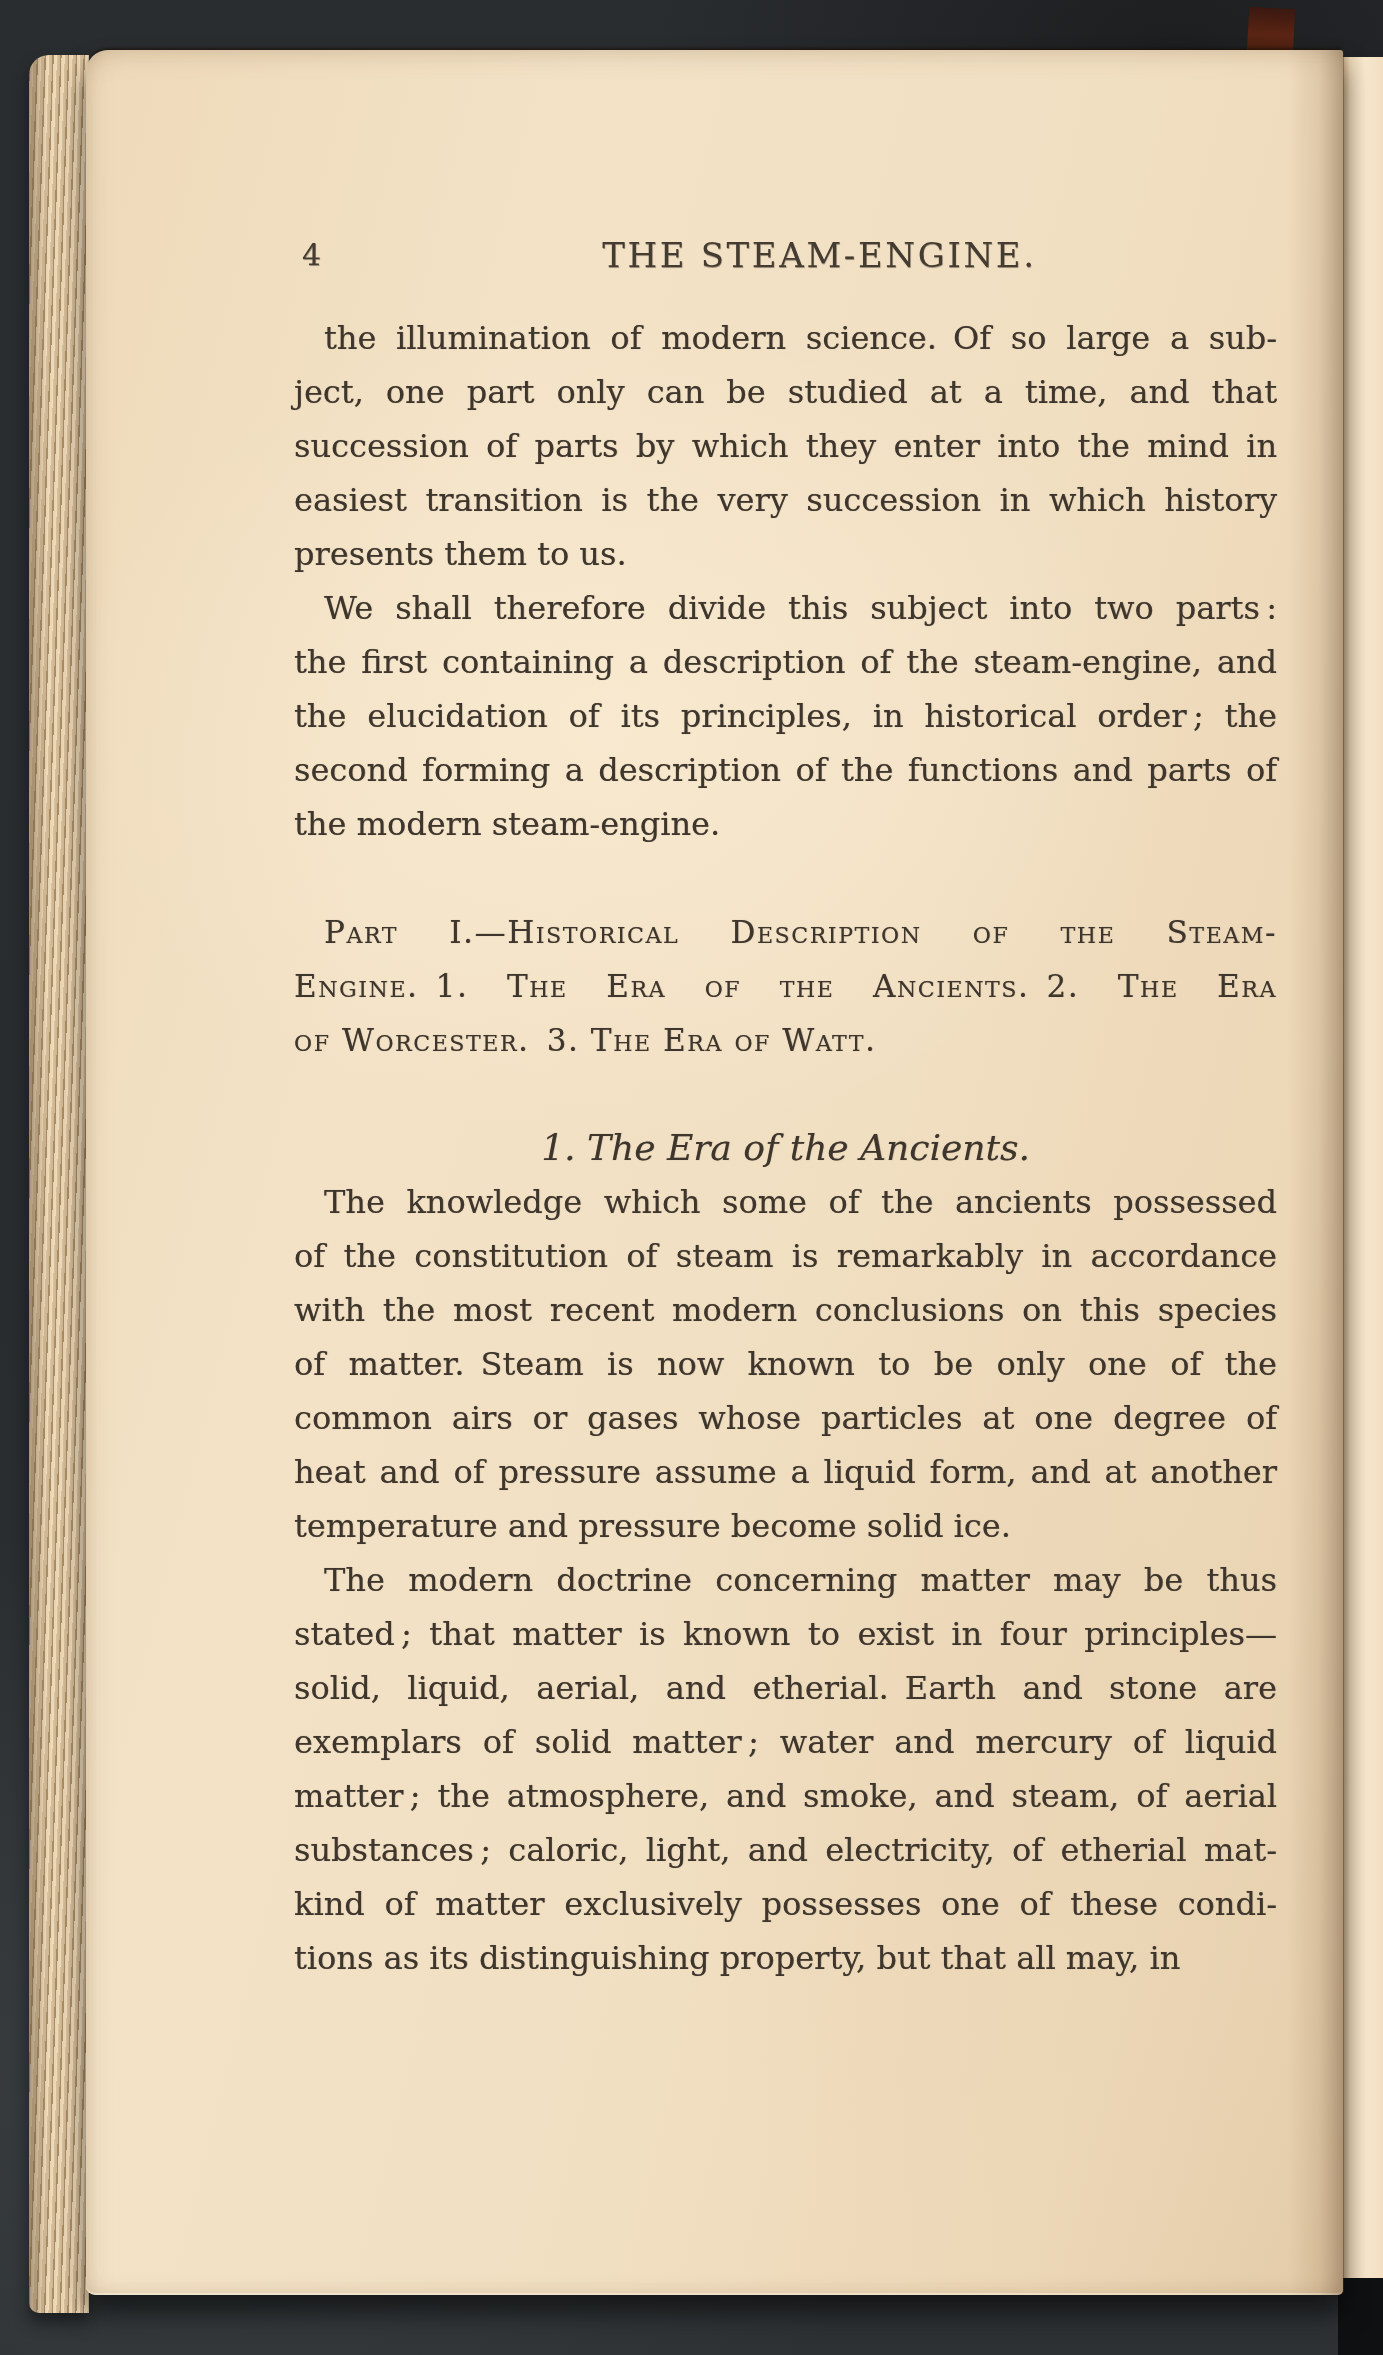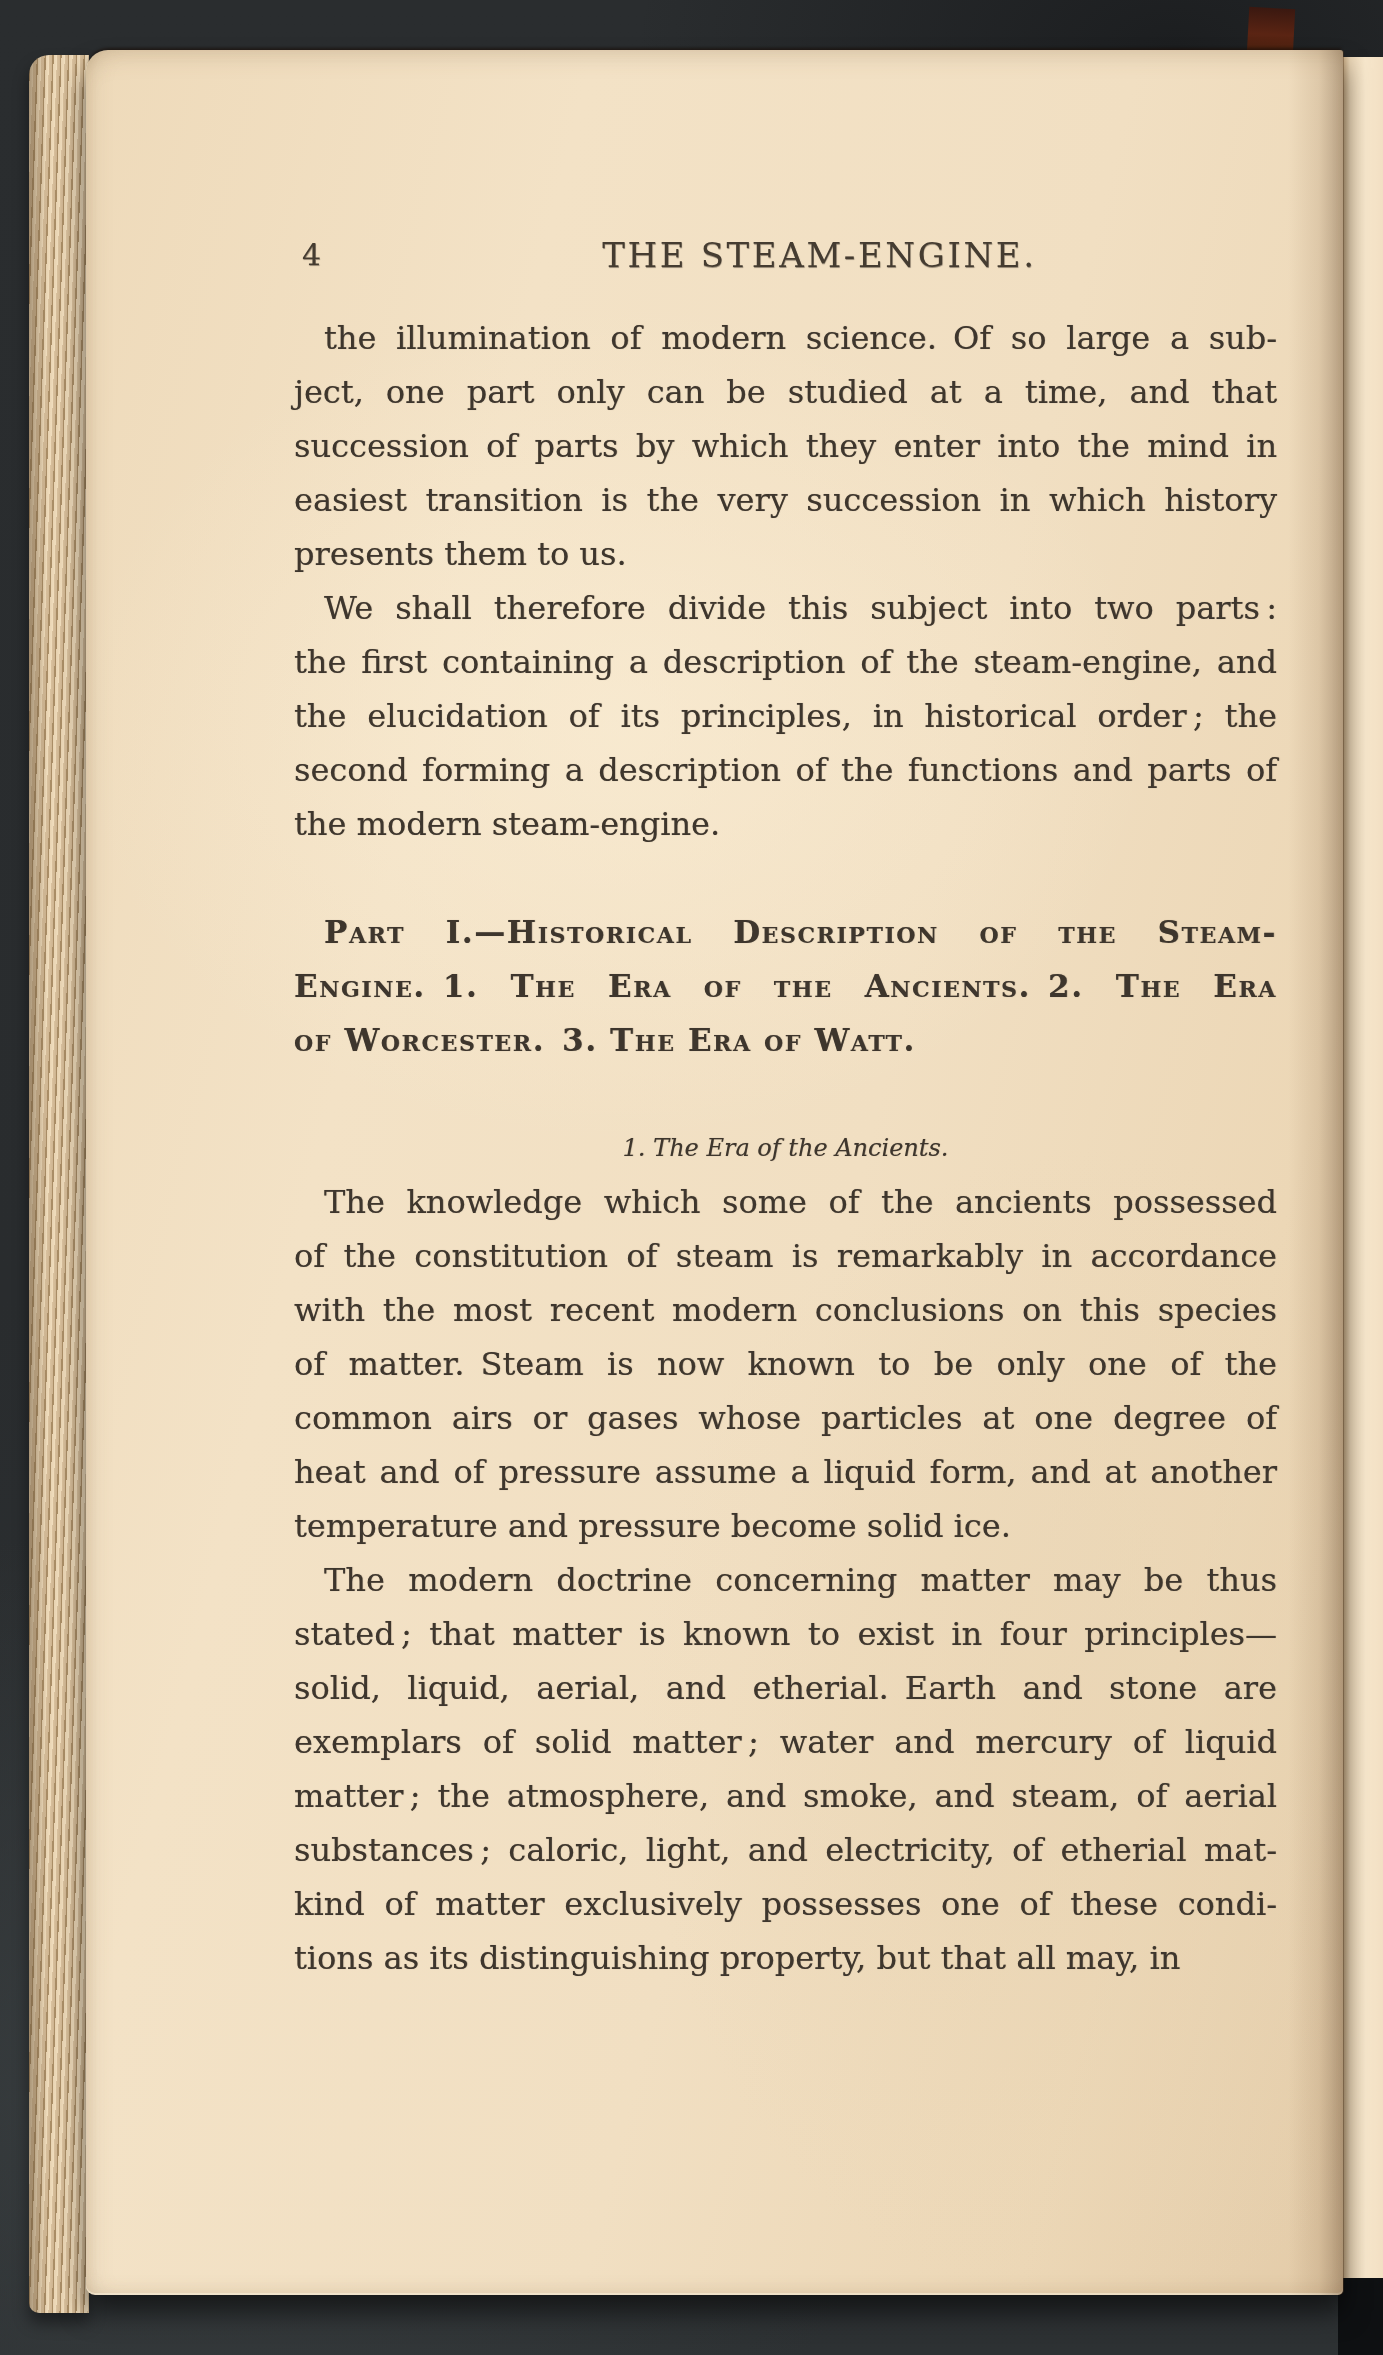--- a/index.html
+++ b/index.html
@@ -77,25 +77,25 @@
     text-shadow:.4px .5px .7px rgba(62,52,42,.5);
   }
   .page-text{
     position:absolute;left:208px;top:261px;width:983px;
     font-size:32px;line-height:54px;color:#3e362d;
     text-shadow:.35px .45px .7px rgba(62,52,42,.5);
   }
   .line{min-height:54px;text-align:justify;text-align-last:justify;text-justify:inter-word;}
   .line.endline{text-align-last:left;}
   .block.paragraph .line.first{text-indent:30px;}
-  .block.section-heading{margin-top:54px;font-weight:bold;}
+  .block.section-heading{margin-top:54px;}
   .block.section-heading .line{font-variant:small-caps;letter-spacing:1.6px;font-size:31px;}
   .block.section-heading .line.first{text-indent:30px;}
   .block.subheading{margin-top:54px;}
-  .block.subheading .line{font-style:italic;text-align:left;text-align-last:center;font-size:24px;}
+  .block.subheading .line{font-style:italic;text-align:left;text-align-last:center;font-size:36px;}
 </style>
 </head>
 <body>
 
 <div class="scene">
   <div class="spine-detail"></div>
   <div class="page-stack"></div>
   <div class="next-page-edge"></div>
   <div class="cover-gap"></div>
 

